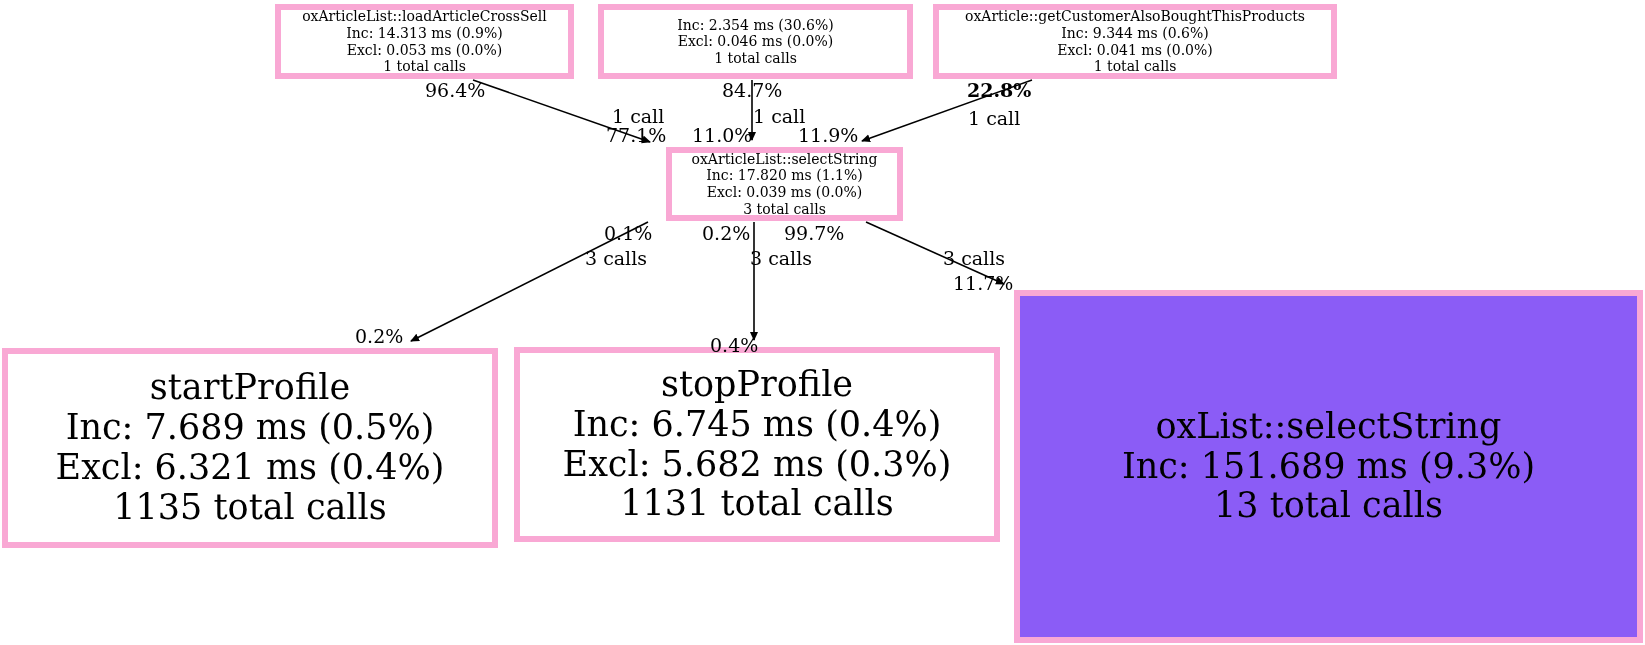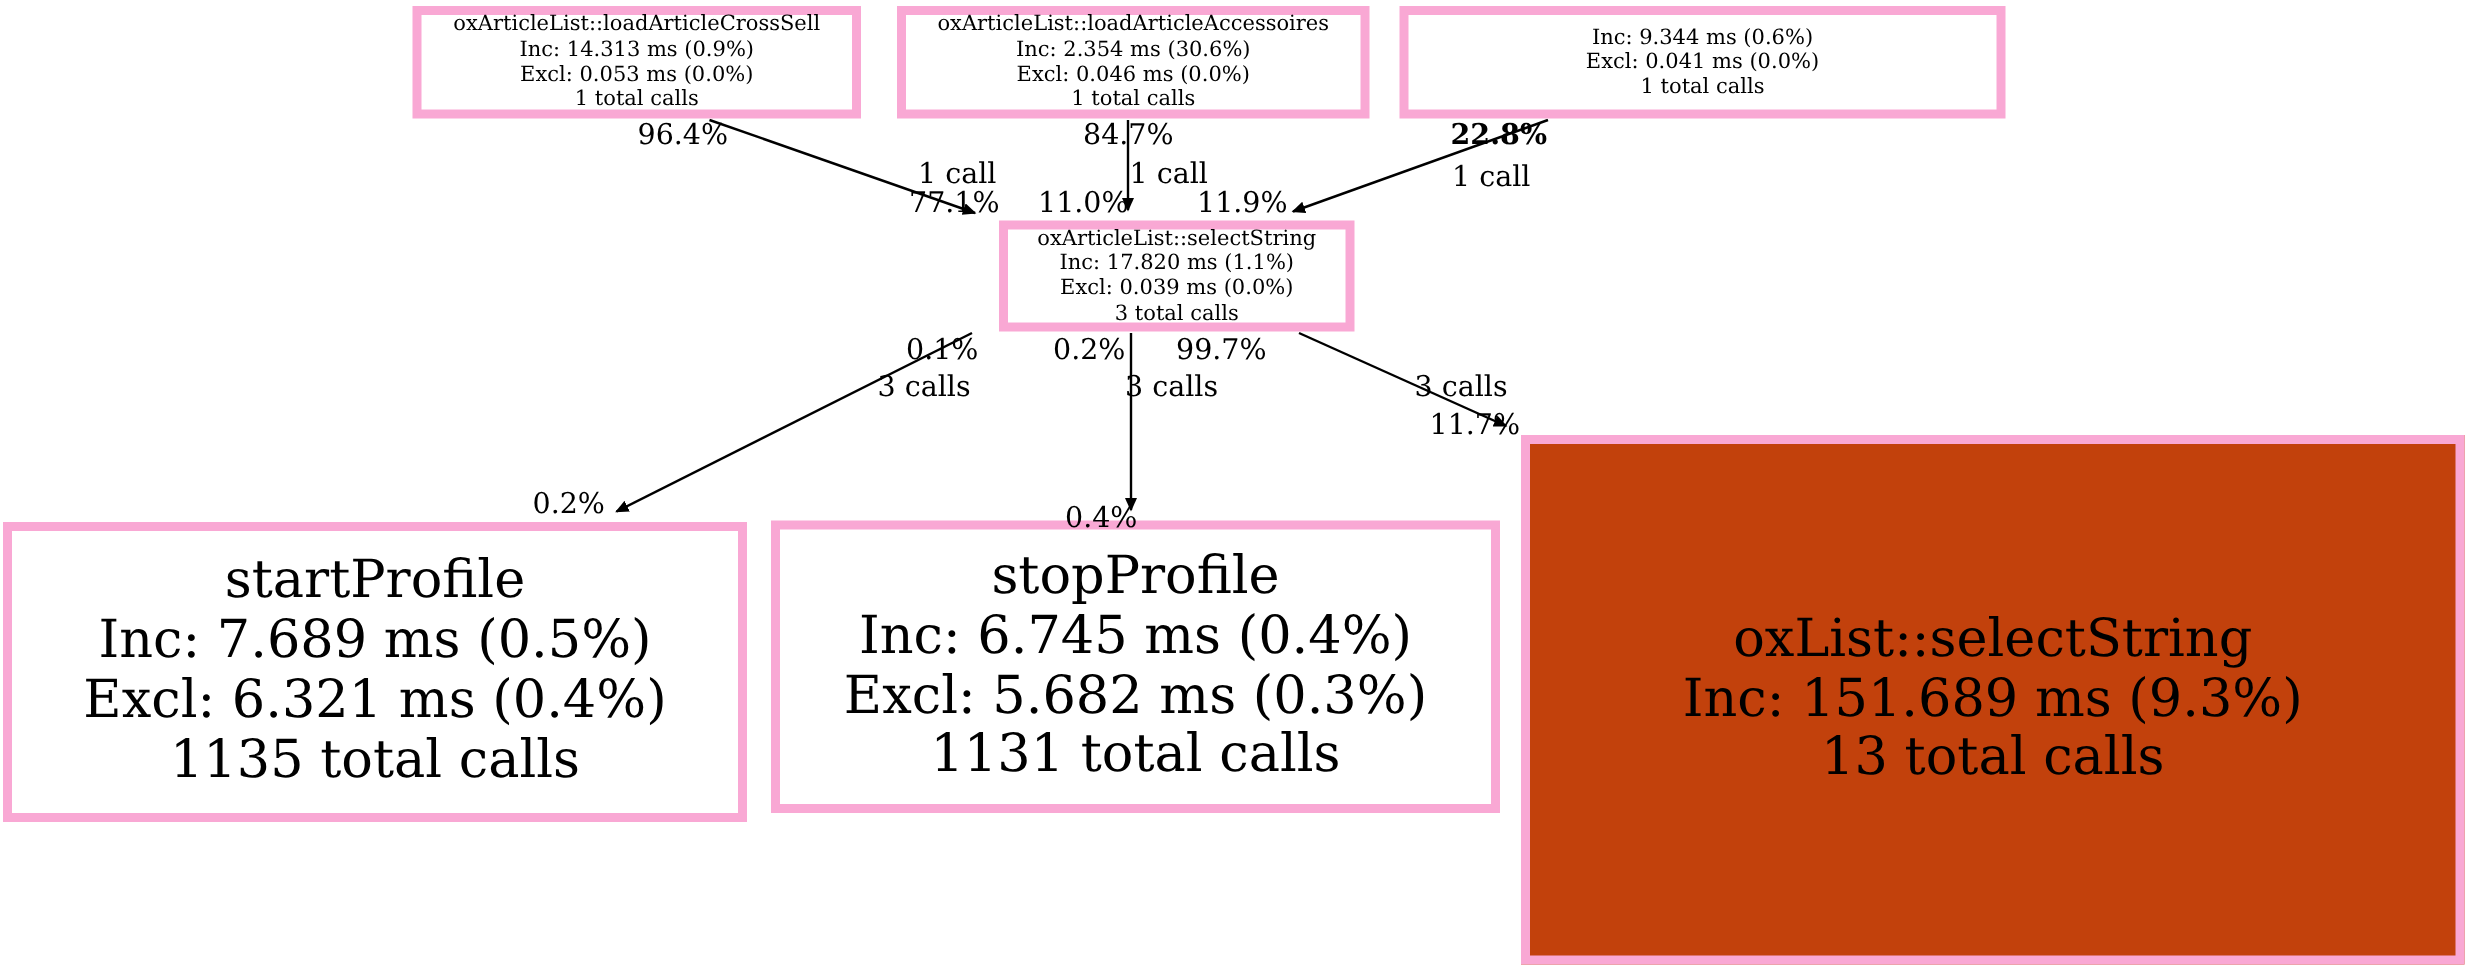--- a/index.html
+++ b/index.html
@@ -47,26 +47,26 @@
   </svg>
 
   <div id="nodes">
       <div class="node small" style="left: 275px; top: 4px; width: 299px; height: 75px; background: rgb(255, 255, 255);">
         <div class="line">oxArticleList::loadArticleCrossSell</div>
         <div class="line">Inc: 14.313 ms (0.9%)</div>
         <div class="line">Excl: 0.053 ms (0.0%)</div>
         <div class="line">1 total calls</div>
       </div>
       <div class="node small" style="left: 598px; top: 4px; width: 315px; height: 75px; background: rgb(255, 255, 255);">
-        <div class="line">oxArticleList::loadArticleAccessoires</div>
         <div class="line">Inc: 2.354 ms (30.6%)</div>
         <div class="line">Excl: 0.046 ms (0.0%)</div>
         <div class="line">1 total calls</div>
       </div>
       <div class="node small" style="left: 933px; top: 4px; width: 404px; height: 75px; background: rgb(255, 255, 255);">
+        <div class="line">oxArticle::getCustomerAlsoBoughtThisProducts</div>
         <div class="line">Inc: 9.344 ms (0.6%)</div>
         <div class="line">Excl: 0.041 ms (0.0%)</div>
         <div class="line">1 total calls</div>
       </div>
       <div class="node mid" style="left: 666px; top: 147px; width: 237px; height: 74px; background: rgb(255, 255, 255);">
         <div class="line">oxArticleList::selectString</div>
         <div class="line">Inc: 17.820 ms (1.1%)</div>
         <div class="line">Excl: 0.039 ms (0.0%)</div>
         <div class="line">3 total calls</div>
       </div>
@@ -75,21 +75,21 @@
         <div class="line">Inc: 7.689 ms (0.5%)</div>
         <div class="line">Excl: 6.321 ms (0.4%)</div>
         <div class="line">1135 total calls</div>
       </div>
       <div class="node big" style="left: 514px; top: 347px; width: 486px; height: 195px; background: rgb(255, 255, 255);">
         <div class="line">stopProfile</div>
         <div class="line">Inc: 6.745 ms (0.4%)</div>
         <div class="line">Excl: 5.682 ms (0.3%)</div>
         <div class="line">1131 total calls</div>
       </div>
-      <div class="node big red" style="left: 1014px; top: 290px; width: 629px; height: 353px; background: #c2410c;">
+      <div class="node big red" style="left: 1014px; top: 290px; width: 629px; height: 353px; background: #8b5cf6;">
         <div class="line">oxList::selectString</div>
         <div class="line">Inc: 151.689 ms (9.3%)</div>
         <div class="line">13 total calls</div>
       </div>
     </div>
   <div id="labels">
       <div class="elabel big" style="left: 425px; top: 79px;">96.4%</div>
       <div class="elabel big" style="left: 722px; top: 79px;">84.7%</div>
       <div class="elabel big" style="left: 967px; top: 79px; font-weight: bold;">22.8%</div>
       <div class="elabel big" style="left: 612px; top: 105px;">1 call</div>

